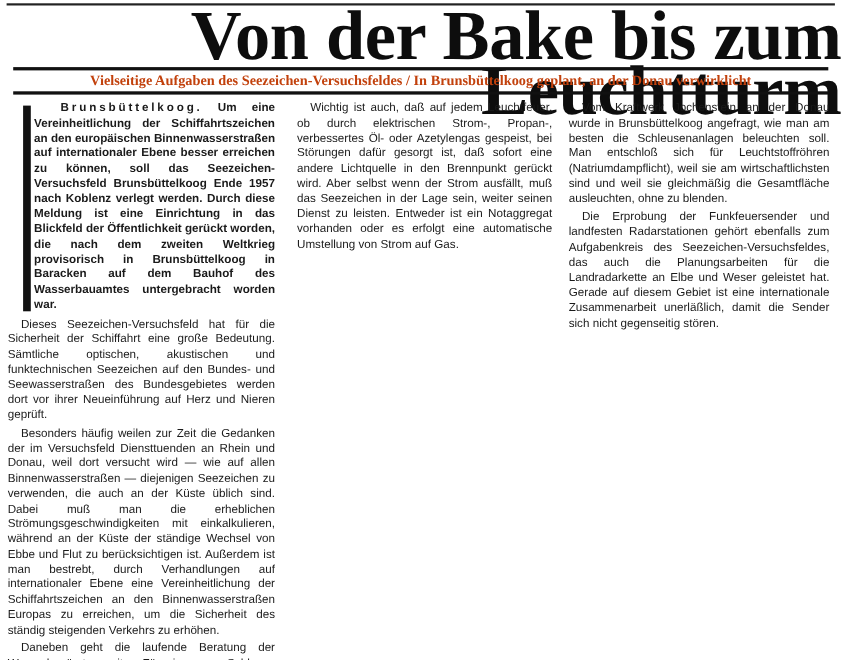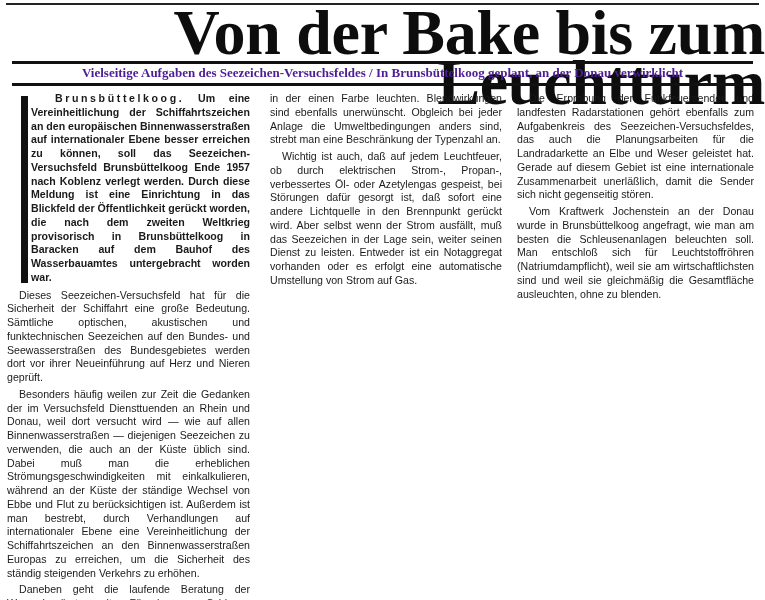--- a/index.html
+++ b/index.html
@@ -9,21 +9,21 @@
     position: absolute; left: 0; right: 0; top: 8px; text-align: right;
     font-family: "Liberation Serif", "DejaVu Serif", serif; font-weight: bold;
     font-size: 64px; line-height: 50px; letter-spacing: -0.3px; color: #0d0d0d;
   }
   .rule-thick { position: absolute; left: 12px; right: 12px; height: 3px; background: #111; }
   .rule-a { top: 61px; }
   .rule-b { top: 83px; }
   .subtitle {
     position: absolute; left: 0; right: 0; top: 64px; text-align: center;
     font-family: "Liberation Serif", "DejaVu Serif", serif; font-weight: bold;
-    font-size: 13px; line-height: 17px; color: #4c1d95;
+    font-size: 13px; line-height: 17px; color: #c2410c;
   }
   .col {
     position: absolute; top: 92px;
     font-family: "Liberation Sans", "DejaVu Sans", sans-serif;
     font-size: 10.6px; line-height: 13.75px; text-align: justify; color: #1a1a1a;
   }
   .col p { margin: 0 0 3px 0; text-indent: 12px; }
   .col1 { left: 7px; width: 243px; }
   .col2 { left: 270px; width: 232px; }
   .col3 { left: 517px; width: 237px; }
@@ -48,21 +48,20 @@
     <div class="lede-wrap">
       <div class="lede-bar"></div>
       <p class="lede"><span class="dateline">Brunsbüttelkoog.</span><span> Um eine Vereinheitlichung der Schiffahrtszeichen an den europäischen Binnenwasserstraßen auf internationaler Ebene besser erreichen zu können, soll das Seezeichen-Versuchsfeld Brunsbüttelkoog Ende 1957 nach Koblenz verlegt werden. Durch diese Meldung ist eine Einrichtung in das Blickfeld der Öffentlichkeit gerückt worden, die nach dem zweiten Weltkrieg provisorisch in Brunsbüttelkoog in Baracken auf dem Bauhof des Wasserbauamtes untergebracht worden war.</span></p>
     </div>
     <p>Dieses Seezeichen-Versuchsfeld hat für die Sicherheit der Schiffahrt eine große Bedeutung. Sämtliche optischen, akustischen und funktechnischen Seezeichen auf den Bundes- und Seewasserstraßen des Bundesgebietes werden dort vor ihrer Neueinführung auf Herz und Nieren geprüft.</p>
     <p>Besonders häufig weilen zur Zeit die Gedanken der im Versuchsfeld Diensttuenden an Rhein und Donau, weil dort versucht wird — wie auf allen Binnenwasserstraßen — diejenigen Seezeichen zu verwenden, die auch an der Küste üblich sind. Dabei muß man die erheblichen Strömungsgeschwindigkeiten mit einkalkulieren, während an der Küste der ständige Wechsel von Ebbe und Flut zu berücksichtigen ist. Außerdem ist man bestrebt, durch Verhandlungen auf internationaler Ebene eine Vereinheitlichung der Schiffahrtszeichen an den Binnenwasserstraßen Europas zu erreichen, um die Sicherheit des ständig steigenden Verkehrs zu erhöhen.</p>
     <p>Daneben geht die laufende Beratung der Wasserbauämter weiter. Für eine neue Schleuse wird die richtige Beleuchtung gesucht. Das ist nicht einfach, denn jede Lichtquelle, die Weiß, Rot oder Grün ausstrahlt, muß bei Regen, Schnee oder Hagel immer nur</p>
   </div>
 
   <div class="col col2">
-    <p style="text-indent:0">in der einen Farbe leuchten. Blendwirkungen sind ebenfalls unerwünscht. Obgleich bei jeder Anlage die Umweltbedingungen anders sind, strebt man eine Beschränkung der Typenzahl an.</p>
     <p>Wichtig ist auch, daß auf jedem Leuchtfeuer, ob durch elektrischen Strom-, Propan-, verbessertes Öl- oder Azetylengas gespeist, bei Störungen dafür gesorgt ist, daß sofort eine andere Lichtquelle in den Brennpunkt gerückt wird. Aber selbst wenn der Strom ausfällt, muß das Seezeichen in der Lage sein, weiter seinen Dienst zu leisten. Entweder ist ein Notaggregat vorhanden oder es erfolgt eine automatische Umstellung von Strom auf Gas.</p>
   </div>
 
   <div class="col col3">
+    <p>Vom Kraftwerk Jochenstein an der Donau wurde in Brunsbüttelkoog angefragt, wie man am besten die Schleusenanlagen beleuchten soll. Man entschloß sich für Leuchtstoffröhren (Natriumdampflicht), weil sie am wirtschaftlichsten sind und weil sie gleichmäßig die Gesamtfläche ausleuchten, ohne zu blenden.</p>
     <p>Die Erprobung der Funkfeuersender und landfesten Radarstationen gehört ebenfalls zum Aufgabenkreis des Seezeichen-Versuchsfeldes, das auch die Planungsarbeiten für die Landradarkette an Elbe und Weser geleistet hat. Gerade auf diesem Gebiet ist eine internationale Zusammenarbeit unerläßlich, damit die Sender sich nicht gegenseitig stören.</p>
-    <p>Vom Kraftwerk Jochenstein an der Donau wurde in Brunsbüttelkoog angefragt, wie man am besten die Schleusenanlagen beleuchten soll. Man entschloß sich für Leuchtstoffröhren (Natriumdampflicht), weil sie am wirtschaftlichsten sind und weil sie gleichmäßig die Gesamtfläche ausleuchten, ohne zu blenden.</p>
   </div>
 </div>
 
 </body></html>

